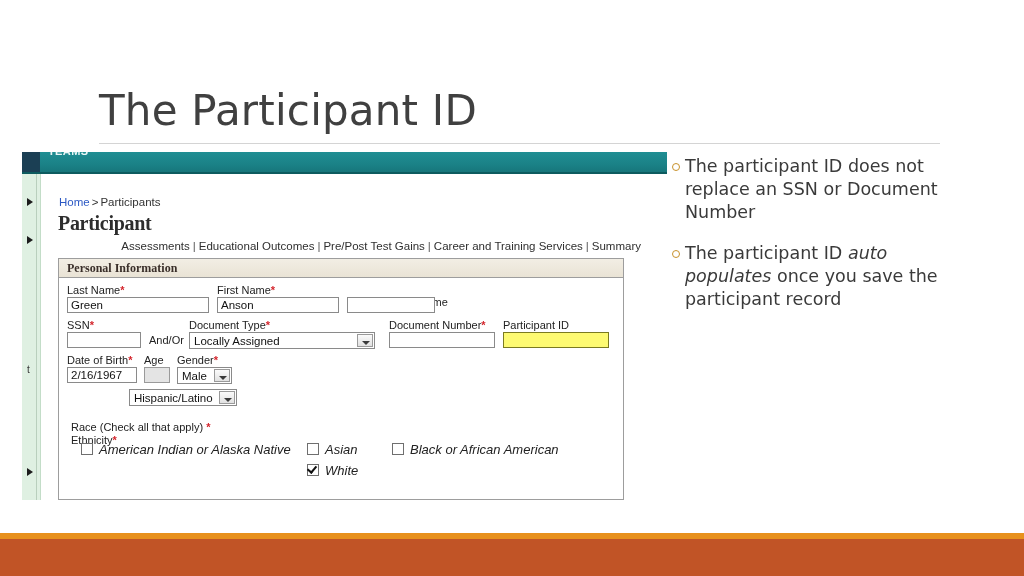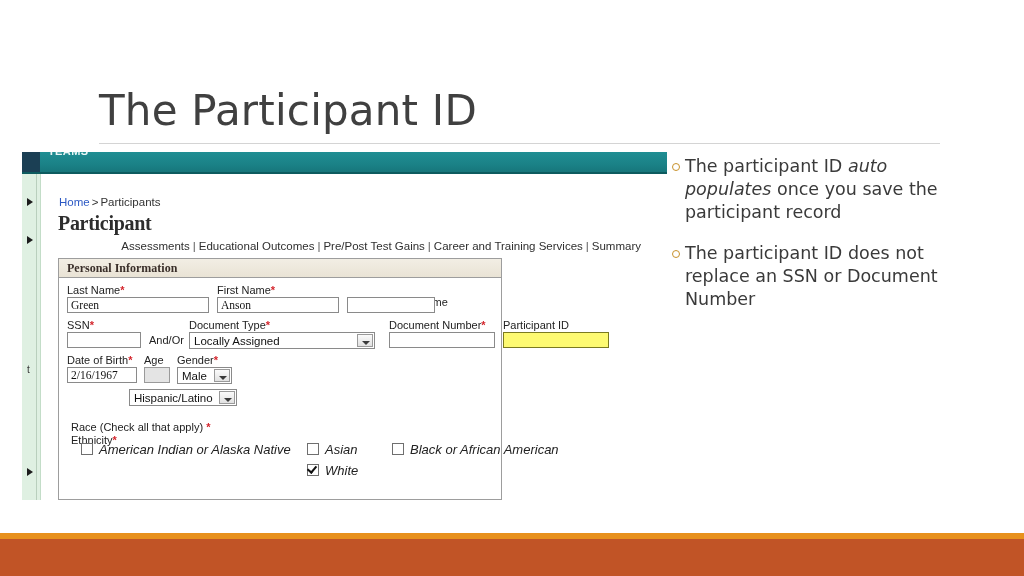--- a/index.html
+++ b/index.html
@@ -69,39 +69,39 @@
     font-family:"Liberation Serif",serif;letter-spacing:-.3px;
   }
   #subnav{
     position:absolute;left:0;top:66px;width:626px;text-align:right;padding-right:26px;
     box-sizing:border-box;font-size:11.5px;color:#2f2f2f;
   }
   #subnav .nav-sep{padding:0 3px;color:#555;}
 
   
   #panel{
-    position:absolute;left:17px;top:84px;width:444px;height:242px;
+    position:absolute;left:17px;top:84px;width:566px;height:242px;
     background:#ffffff;border:1px solid #9d9d9d;box-sizing:border-box;
   }
   #panel-head{
     height:19px;background:linear-gradient(to bottom,#f2eee4 0%,#e9e3d5 100%);
     border-bottom:1px solid #9d9d9d;
     font-family:"Liberation Serif",serif;font-weight:700;font-size:12px;color:#3a2f2a;
     padding:2px 0 0 8px;box-sizing:border-box;
   }
   #panel-body{position:relative;height:221px;}
 
   .fld-label{
     position:absolute;font-size:11px;color:#222;white-space:nowrap;
   }
   .req{color:#d4252c;font-weight:700;}
   .txtbox{
     position:absolute;border:1px solid #8a8a8a;background:#ffffff;
     font-size:11.5px;color:#111;padding:1px 3px;box-sizing:border-box;
-    font-family:Liberation Serif, serif;
+    font-family:Liberation Sans, sans-serif;
   }
   .txtbox.readonly{background:#e4e4e4;border:1px solid #9a9a9a;}
   .selbox{
     position:absolute;border:1px solid #8a8a8a;background:#ffffff;
     font-size:11.5px;color:#111;box-sizing:border-box;padding-left:36px;
   }
   .selbox .sel-text{position:absolute;left:4px;top:2px;white-space:nowrap;}
   .selbox .sel-btn{
     position:absolute;right:1px;top:1px;bottom:1px;width:16px;
     background:linear-gradient(to bottom,#fbfbfb,#e1e1e1);
@@ -255,21 +255,21 @@
         <div class="chk-row" style="left:248px;top:185px;"><span class="cbox on"></span><span>White</span></div>
 
 
       </div>
     </div>
   </div>
 </div>
 
 <div id="bullets">
   <div class="bullet">
+    <span class="bdot"></span><span>The participant ID does not replace an SSN or Document Number</span>
+  </div>
+  <div class="bullet">
     <span class="bdot"></span><span>The participant ID </span><i>auto populates</i><span> once you save the participant record</span>
-  </div>
-  <div class="bullet">
-    <span class="bdot"></span><span>The participant ID does not replace an SSN or Document Number</span>
   </div>
 </div>
 
 <div id="band-thin"></div>
 <div id="band-main"></div>
 
 </body></html>

